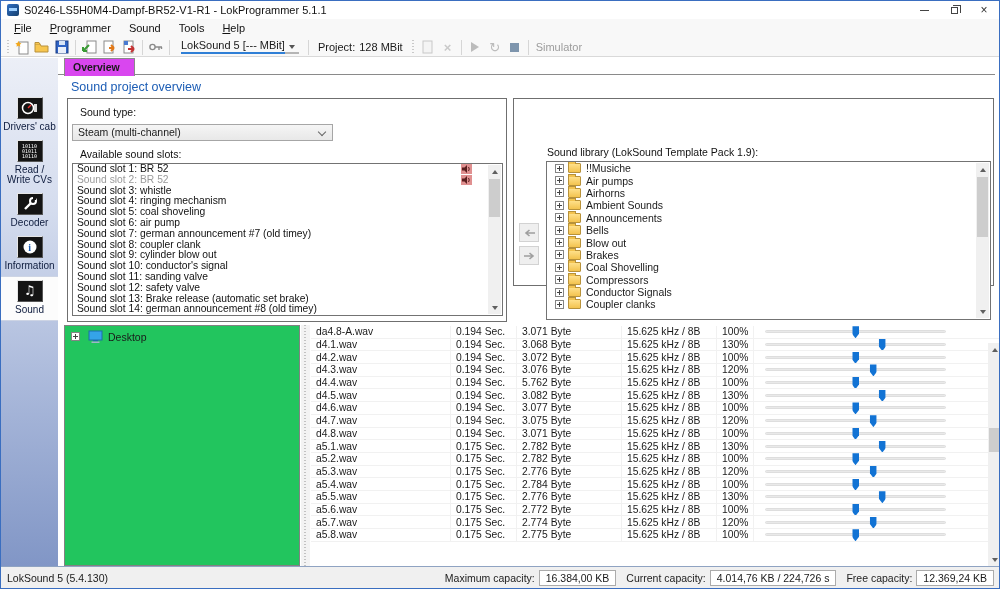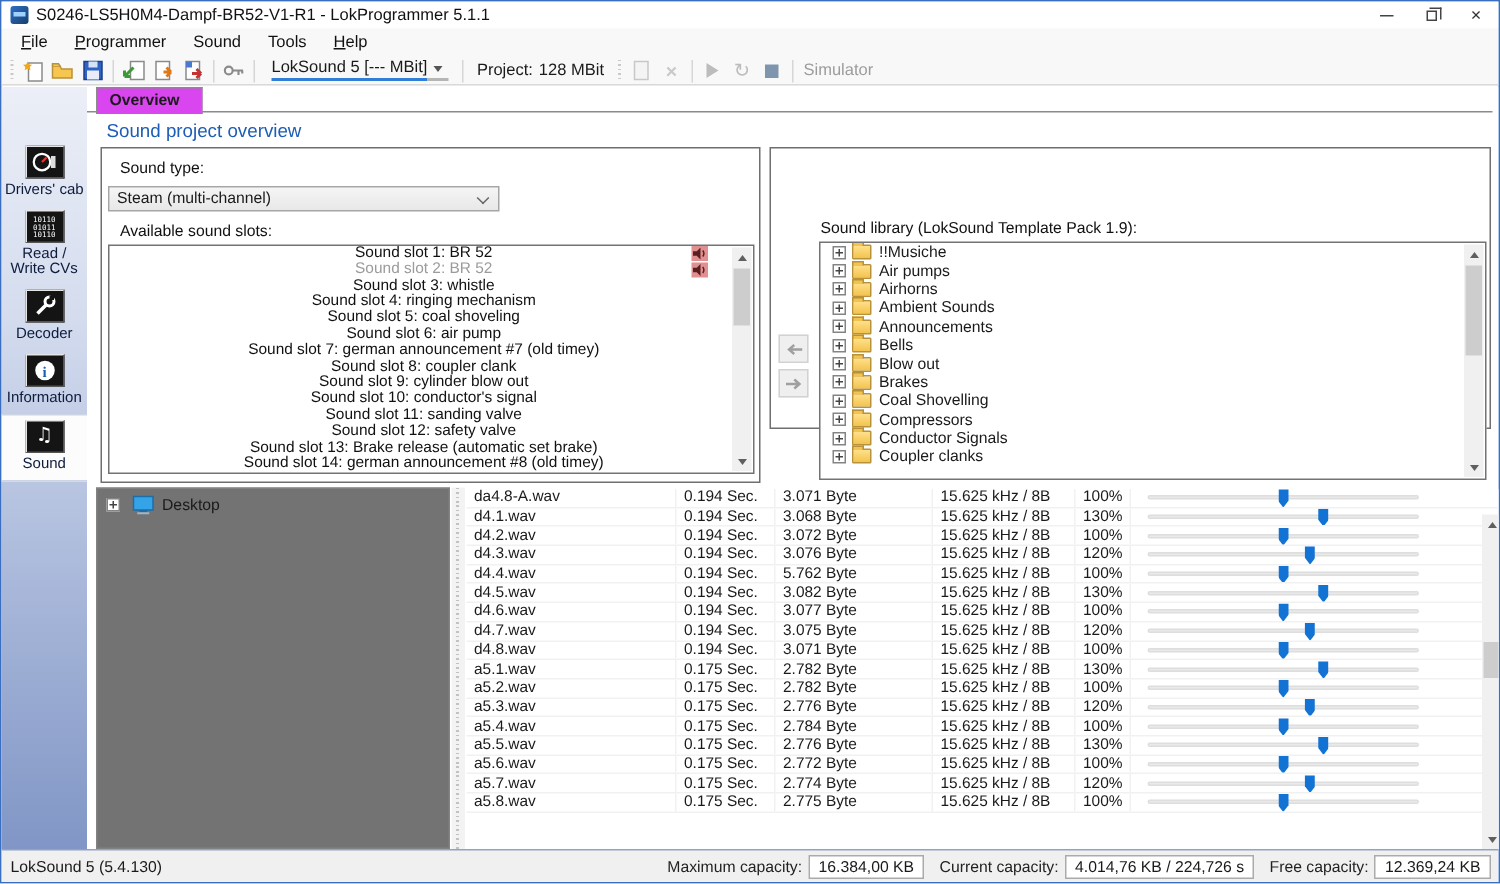--- a/index.html
+++ b/index.html
@@ -52,21 +52,21 @@
   .pagehead { position:absolute; left:13px; top:22px; color:#1c5db5; font-size:12.5px; }
 
   .gb { position:absolute; border:1px solid #6f6f6f; background:#fff; }
   .gb-left { left:9px; top:40px; width:440px; height:224px; }
   .gb-right { left:455px; top:40px; width:481px; height:188px; }
   .flabel { position:absolute; font-size:10.5px; color:#111; }
 
   .combo { position:absolute; left:4px; top:25px; width:261px; height:17px; border:1px solid #a6a6a6; background:linear-gradient(#f5f5f5,#e8e8e8); line-height:15px; padding-left:5px; font-size:10.5px; }
   .combo .chev { position:absolute; right:7px; top:4px; width:6px; height:6px; border-right:1.4px solid #666; border-bottom:1.4px solid #666; transform:rotate(45deg); }
 
-  .slotbox { position:absolute; left:4px; top:64px; width:431px; height:153px; border:1px solid #737373; overflow:hidden; background:#fff;text-align:center; }
+  .slotbox { position:absolute; left:4px; top:64px; width:431px; height:153px; border:1px solid #737373; overflow:hidden; background:#fff; }
   .slot-row { position:relative; height:10.8px; line-height:10.8px; font-size:10.3px; padding-left:4px; white-space:nowrap; color:#111; }
   .slot-row .muted, .muted { color:#9b9b9b; }
   .spk { position:absolute; right:16px; top:0px; width:11px; height:10px; background:#e09090; display:flex; align-items:center; justify-content:center; }
 
   
   .sb { position:absolute; right:1px; top:1px; bottom:1px; width:13px; background:#f0f0f0; }
   .sb .up,.sb .dn { position:absolute; left:0; width:13px; height:13px; display:flex; align-items:center; justify-content:center; }
   .sb .up{ top:0; } .sb .dn{ bottom:0; }
   .tri-u { width:0;height:0;border-left:3.5px solid transparent;border-right:3.5px solid transparent;border-bottom:4.5px solid #5f5f5f; }
   .tri-d { width:0;height:0;border-left:3.5px solid transparent;border-right:3.5px solid transparent;border-top:4.5px solid #5f5f5f; }
@@ -75,21 +75,21 @@
   .xferbtn { position:absolute; left:5px; width:20px; height:19px; background:#efefef; border:1px solid #d2d2d2; display:flex; align-items:center; justify-content:center; }
   .treebox { position:absolute; left:32px; top:62px; width:445px; height:159px; border:1px solid #737373; overflow:hidden; background:#fff; }
   .tree-row { display:flex; align-items:center; height:12.4px; padding-left:8px; font-size:10.5px; white-space:nowrap; }
   .plus { width:9px; height:9px; border:1px solid #848484; background:#fff; position:relative; margin-right:4px; flex:none; }
   .plus::before { content:""; position:absolute; left:1px; top:3px; width:5px; height:1px; background:#444; }
   .plus::after { content:""; position:absolute; left:3px; top:1px; width:1px; height:5px; background:#444; }
   .folder { width:13px; height:10px; background:linear-gradient(#ffe08a,#f3c34f); border:1px solid #b8923a; border-radius:1px; position:relative; margin-right:5px; flex:none; }
   .folder::before { content:""; position:absolute; left:-1px; top:-3px; width:6px; height:2px; background:#f3c34f; border:1px solid #b8923a; border-bottom:none; }
 
   
-  .desk-panel { position:absolute; left:6px; top:267px; width:236px; height:241px; border:1px solid #828282; background:#737373; padding:4px 0 0 6px; }
+  .desk-panel { position:absolute; left:6px; top:267px; width:236px; height:241px; border:1px solid #828282; background:#22c55e; padding:4px 0 0 6px; }
   .desk-row { display:flex; align-items:center; gap:4px; font-size:10.5px; }
   .vsplit { position:absolute; left:243px; top:267px; width:9px; height:241px; background:#f3f3f3; }
   .vsplit::before { content:""; position:absolute; left:3px; top:0; bottom:0; width:2px; background:repeating-linear-gradient(180deg,#c2c2c2 0 1px,transparent 1px 3px); }
 
   .filelist { position:absolute; left:253px; top:268px; width:690px; height:240px; background:#fff; font-size:10.3px; }
   .fl-head { display:flex; height:17px; align-items:center; color:#333; border-bottom:1px solid #e0e0e0; }
   .fl-cell { padding-left:5px; border-right:1px solid #ececec; height:100%; display:flex; align-items:center; overflow:hidden; white-space:nowrap; }
   .c-name{ width:140px; } .c-dur{ width:66px; } .c-size{ width:105px; } .c-qual{ width:95px; } .c-pct{ width:37px; } .c-vol{ width:206px; }
   .fl-row { display:flex; height:12.7px; align-items:center; border-bottom:1px solid #f1f1f1; }
   .fl-row .fl-cell { border-right:1px solid #f1f1f1; }

